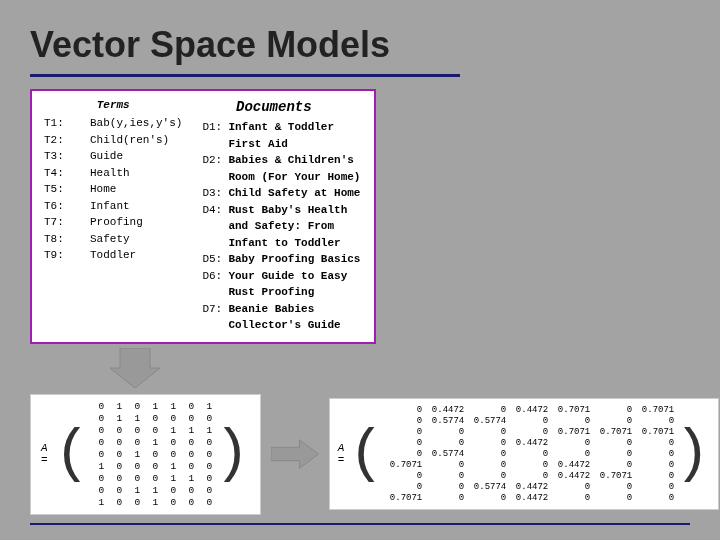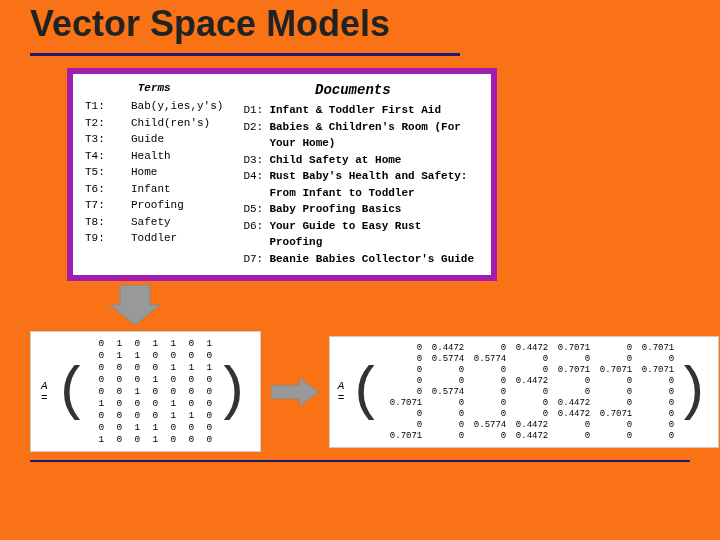--- a/index.html
+++ b/index.html
@@ -6,22 +6,22 @@
     body {
       width: 720px;
       height: 540px;
       background: #e8e8e8;
       font-family: Arial, sans-serif;
       overflow: hidden;
     }
     .page {
       width: 720px;
       height: 540px;
-      background: #f97316;
-      padding: 3px 30px;
+      background: #a3a3a3;
+      padding: 24px 30px;
     }
     .title {
       font-size: 36px;
       font-weight: bold;
       color: #222;
       margin-bottom: 8px;
       font-family: Arial, sans-serif;
     }
     .title-underline {
       height: 3px;
@@ -29,27 +29,26 @@
       width: 430px;
       margin-bottom: 12px;
     }
     .content-area {
       display: flex;
       flex-direction: column;
       align-items: flex-start;
     }
     .doc-table {
       background: white;
-      border: 6px solid #a21caf;
+      border: 2px solid #a21caf;
       padding: 8px 12px;
-      width: 430px;
+      width: 346px;
       font-family: 'Courier New', monospace;
       font-size: 11px;
       margin-bottom: 0;
-      margin-left: 37px;
     }
     .doc-table-inner {
       display: flex;
       gap: 20px;
     }
     .terms-col {
       min-width: 90px;
     }
     .terms-header {
       text-align: center;

